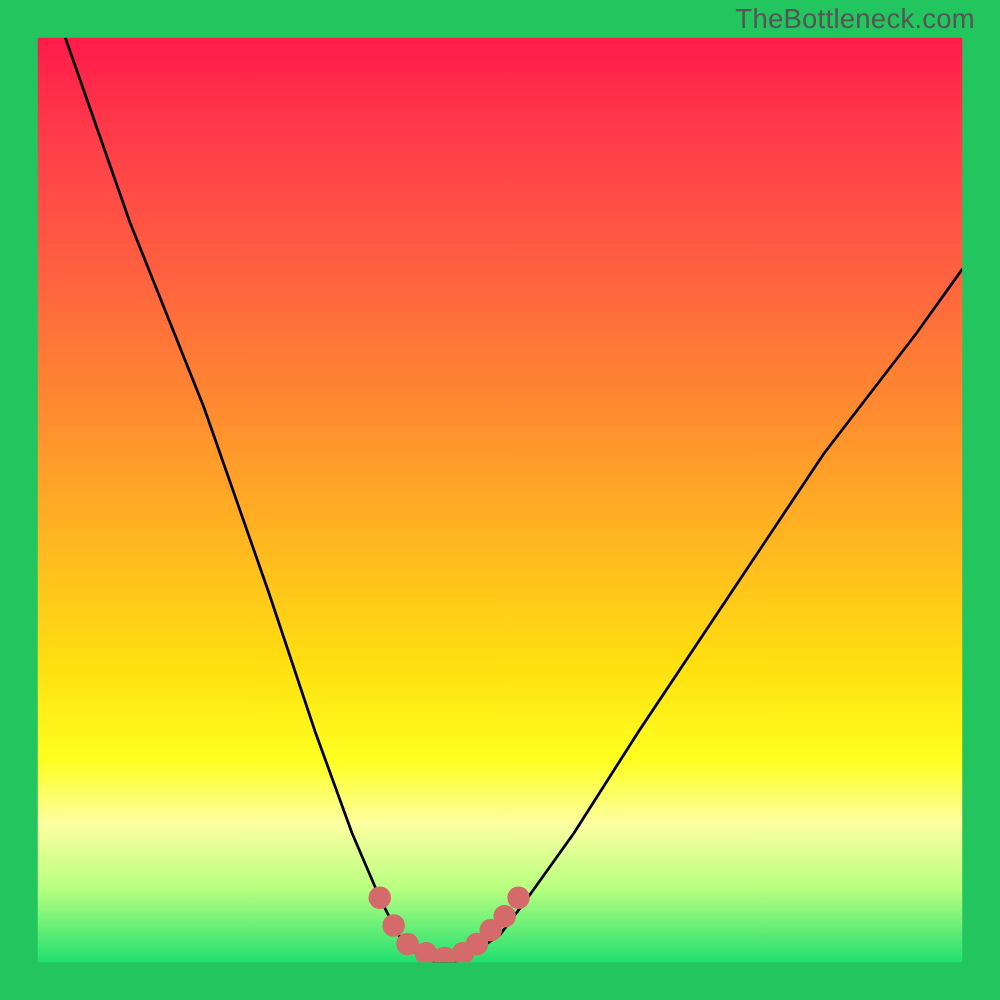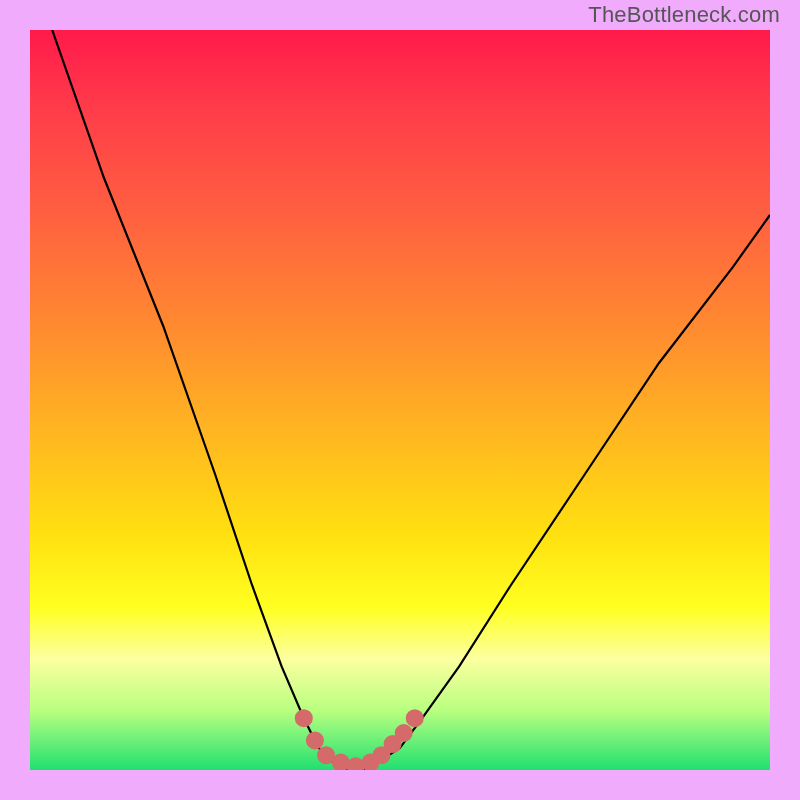--- a/index.html
+++ b/index.html
@@ -10,21 +10,21 @@
     overflow: hidden;
     background: #000;
     font-family: Arial, Helvetica, sans-serif;
   }
   .frame {
     position: absolute;
     left: 0;
     top: 0;
     width: 800px;
     height: 800px;
-    background: #f0abfc;
+    background: #22c55e;
   }
   .watermark {
     position: absolute;
     top: 2px;
     right: 20px;
     color: #555;
     font-size: 22px;
     font-weight: 400;
     letter-spacing: 0.2px;
     font-family: Arial, Helvetica, sans-serif;

